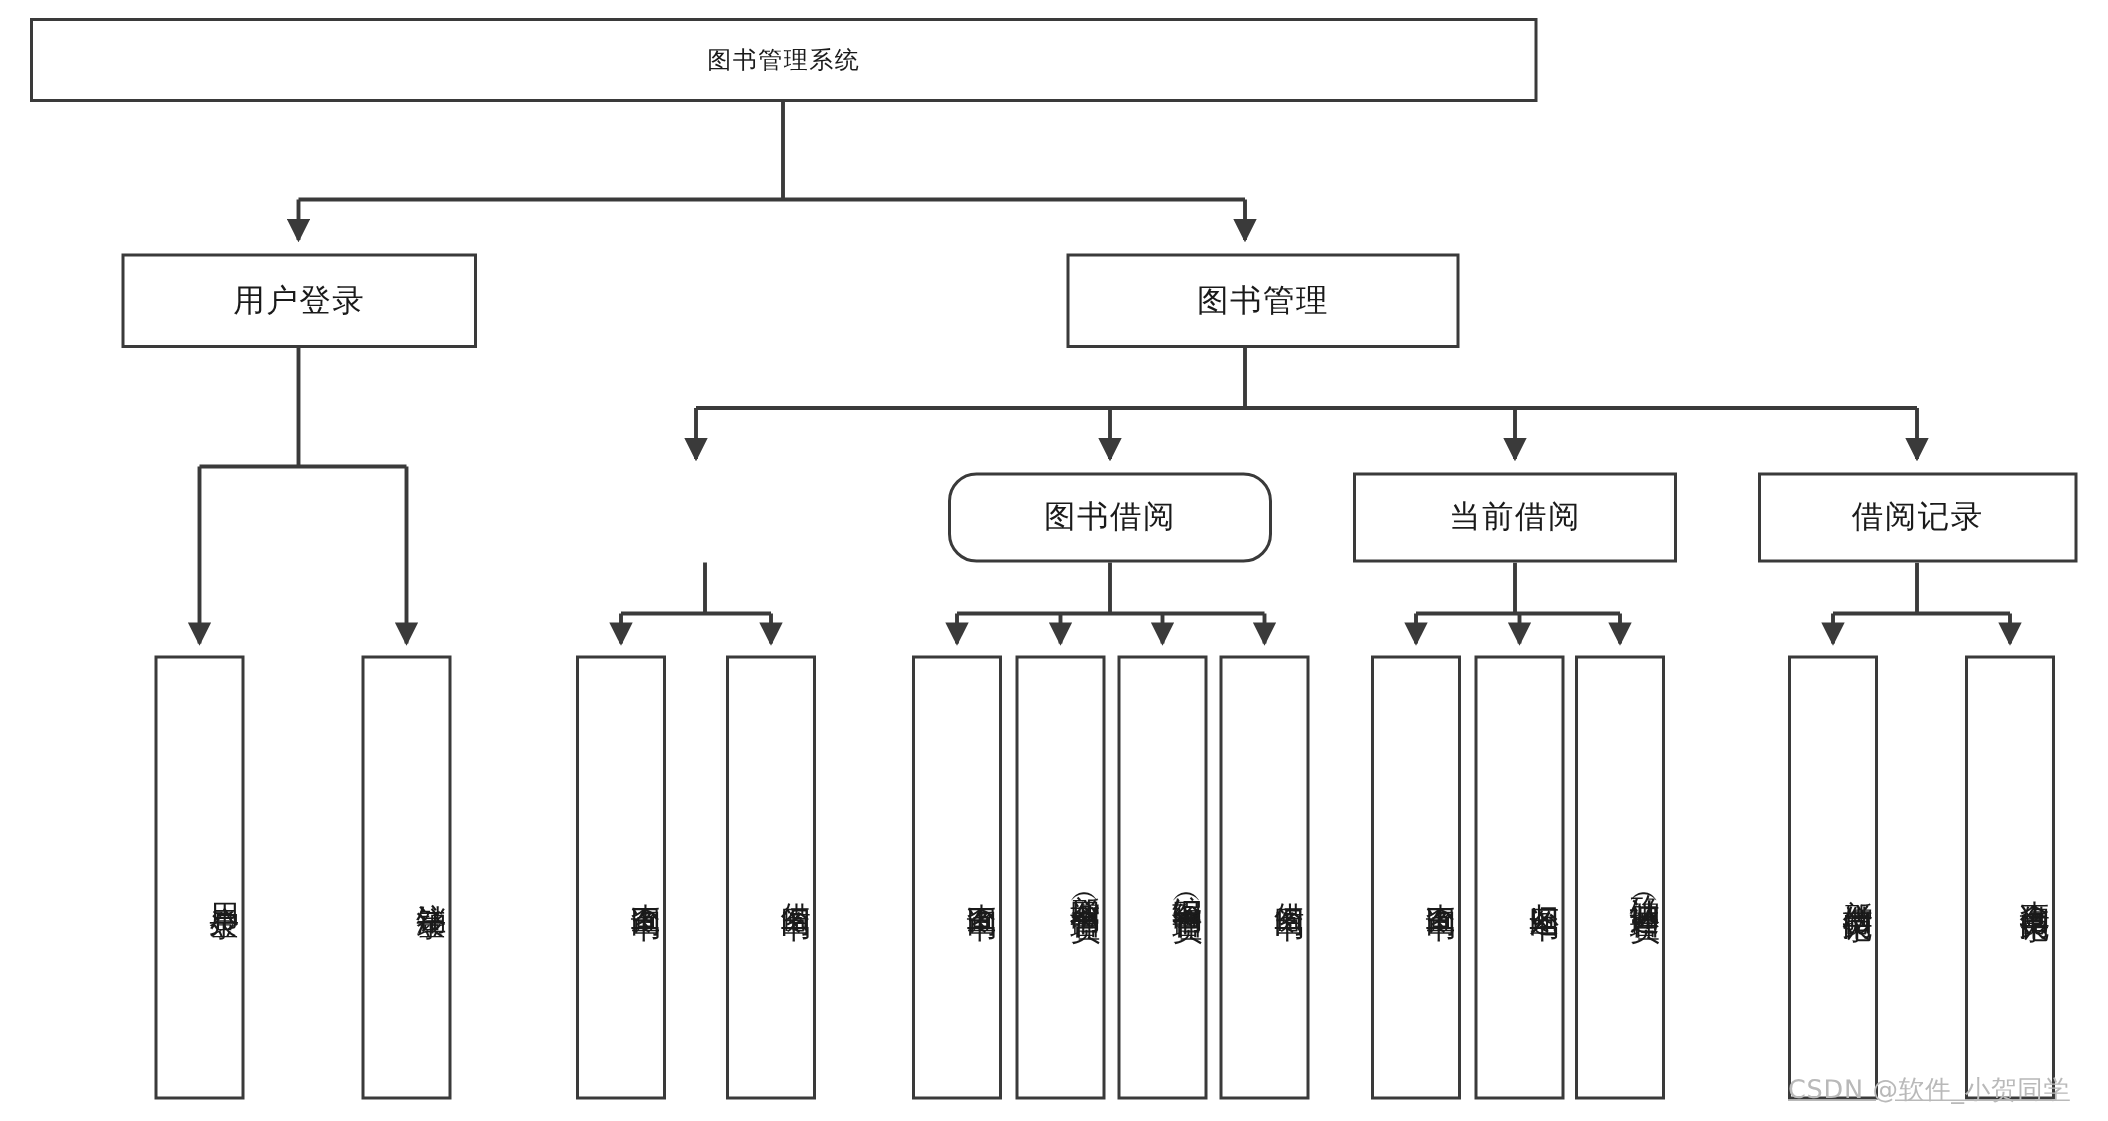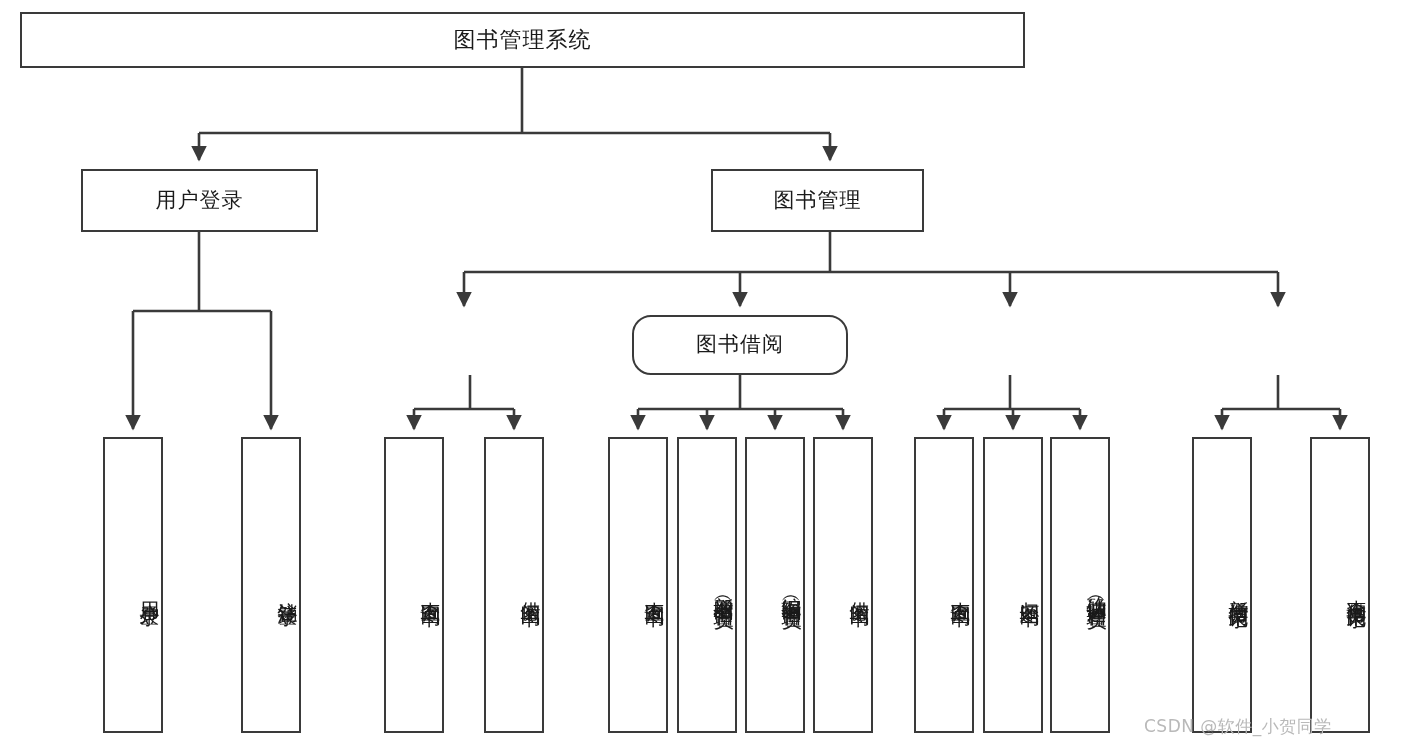--- a/index.html
+++ b/index.html
@@ -35,21 +35,21 @@
     align-items: center;
     justify-content: center;
     color: #1a1a1a;
   }
   .node.h {
     font-size: 21px;
     line-height: 1.1;
     letter-spacing: 1px;
   }
   .node.root {
-    font-size: 22px;
+    font-size: 16px;
   }
   .node.v {
     writing-mode: vertical-rl;
     text-orientation: upright;
     font-size: 20px;
     line-height: 1.15;
     letter-spacing: 2px;
     padding-top: 10px;
     align-items: flex-start;
     justify-content: center;
@@ -124,26 +124,32 @@
     </g>
   </svg>
 
   <div class="node h root" style="left:20px; top:12px; width:1005px; height:56px;">
     <span>图书管理系统</span>
   </div>
 
   <div class="node h" style="left:81px; top:169px; width:237px; height:63px;">
     <span>用户登录</span>
   </div>
-  <div class="node h" style="left:711px; top:169px; width:213px; height:63px;">
+  <div class="node h" style="left:711px; top:169px; width:262px; height:63px;">
     <span>图书管理</span>
   </div>
 
   <div class="node h" style="left:632px; top:315px; width:216px; height:60px;border-radius:19px;">
     <span>图书借阅</span>
+  </div>
+  <div class="node h" style="left:902px; top:315px; width:216px; height:60px;">
+    <span>当前借阅</span>
+  </div>
+  <div class="node h" style="left:1172px; top:315px; width:213px; height:60px;">
+    <span>借阅记录</span>
   </div>
 
   <div class="node v" style="left:103px; top:437px; width:60px; height:296px;">
     <span class="vtext">用户登录</span>
   </div>
   <div class="node v" style="left:241px; top:437px; width:60px; height:296px;">
     <span class="vtext">注销登录</span>
   </div>
 
   <div class="node v" style="left:384px; top:437px; width:60px; height:296px;">
@@ -176,15 +182,15 @@
     <span class="vtext">确认归还（管理员）</span>
   </div>
 
   <div class="node v" style="left:1192px; top:437px; width:60px; height:296px;">
     <span class="vtext">新增借阅记录</span>
   </div>
   <div class="node v" style="left:1310px; top:437px; width:60px; height:296px;">
     <span class="vtext">查询借阅记录</span>
   </div>
 
-  <div class="watermark" style="left:1144px; top:715px;">CSDN @软件_小贺同学</div>
+  <div class="watermark" style="left:1192px; top:715px;text-decoration:underline;">CSDN @软件_小贺同学</div>
 
 </div>
 
 </body></html>

